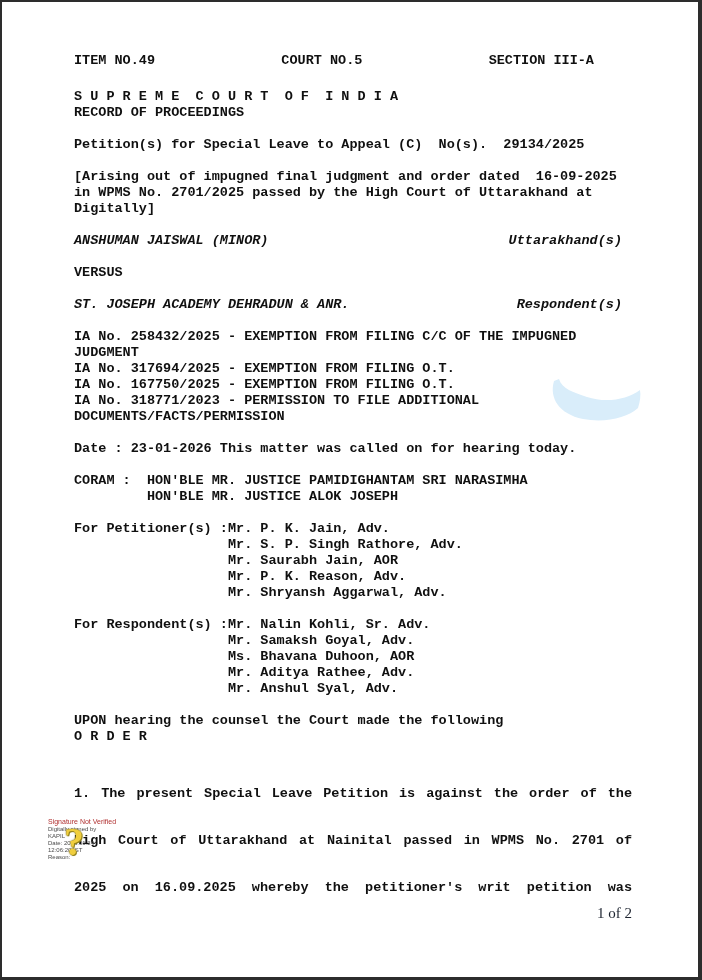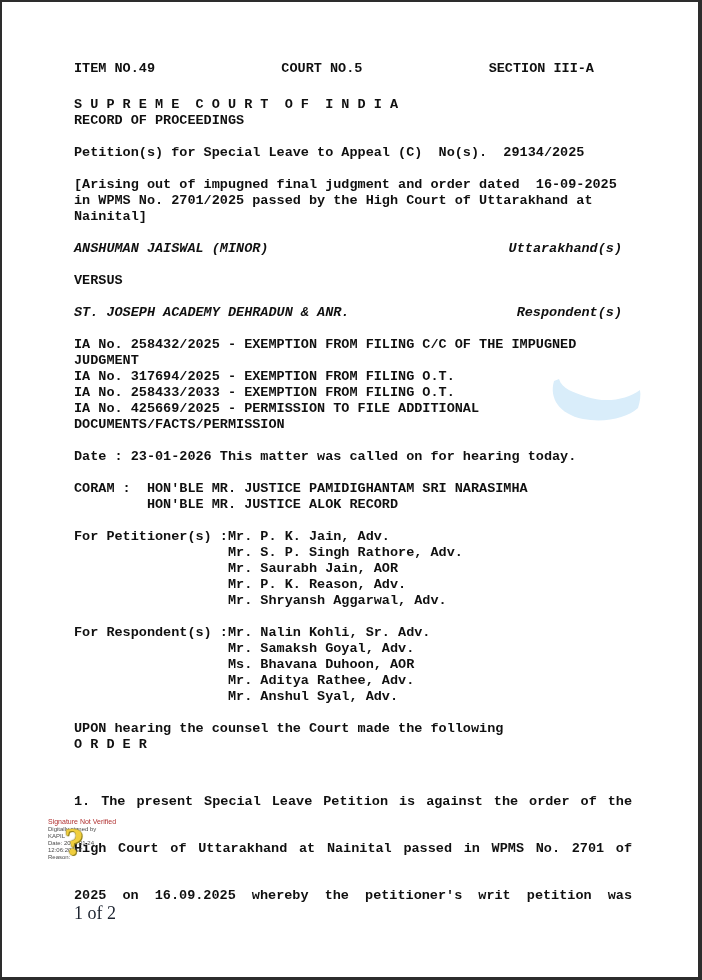--- a/index.html
+++ b/index.html
@@ -19,21 +19,20 @@
     line-height: 16px;
     color: #101010;
     overflow: hidden;
   }
   .content {
     position: absolute;
     left: 72px;
     top: 51px;
     width: 558px;
     z-index: 1;
-    margin-top: 8px;
   }
   .line { white-space: pre; }
   .block { margin-bottom: 16px; }
   .header-row {
     display: flex;
     justify-content: space-between;
     padding-right: 38px;
     margin-bottom: 20px;
   }
   .centered { text-align: left; }
@@ -47,24 +46,24 @@
   .order-para .jline {
     line-height: 47px;
     text-align: justify;
     text-align-last: justify;
   }
   .footer {
     position: absolute;
     top: 903px;
     left: 72px;
     width: 558px;
-    text-align: left;
+    text-align: right;
     font-family: "Liberation Serif", serif;
     font-weight: normal;
-    font-size: 18px;
+    font-size: 15px;
     color: #1d2430;
     z-index: 1;
   }
   
   .highlight-swoosh {
     position: absolute;
     left: 543px;
     top: 376px;
     width: 100px;
     height: 48px;
@@ -127,53 +126,53 @@
       <div class="line centered">RECORD OF PROCEEDINGS</div>
     </div>
 
     <div class="block">
       <div class="line">Petition(s) for Special Leave to Appeal (C)  No(s).  29134/2025</div>
     </div>
 
     <div class="block">
       <div class="line">[Arising out of impugned final judgment and order dated  16-09-2025</div>
       <div class="line">in WPMS No. 2701/2025 passed by the High Court of Uttarakhand at</div>
-      <div class="line">Nainital]</div>
+      <div class="line">Digitally]</div>
     </div>
 
     <div class="block party-row">
       <span class="line">ANSHUMAN JAISWAL (MINOR)</span>
       <span class="line">Uttarakhand(s)</span>
     </div>
 
     <div class="block centered">
       <span class="line">VERSUS</span>
     </div>
 
     <div class="block party-row">
       <span class="line">ST. JOSEPH ACADEMY DEHRADUN &amp; ANR.</span>
       <span class="line">Respondent(s)</span>
     </div>
 
     <div class="block">
       <div class="line">IA No. 258432/2025 - EXEMPTION FROM FILING C/C OF THE IMPUGNED</div>
       <div class="line">JUDGMENT</div>
       <div class="line">IA No. 317694/2025 - EXEMPTION FROM FILING O.T.</div>
-      <div class="line">IA No. 258433/2033 - EXEMPTION FROM FILING O.T.</div>
-      <div class="line">IA No. 425669/2025 - PERMISSION TO FILE ADDITIONAL</div>
+      <div class="line">IA No. 167750/2025 - EXEMPTION FROM FILING O.T.</div>
+      <div class="line">IA No. 318771/2023 - PERMISSION TO FILE ADDITIONAL</div>
       <div class="line">DOCUMENTS/FACTS/PERMISSION</div>
     </div>
 
     <div class="block">
       <div class="line">Date : 23-01-2026 This matter was called on for hearing today.</div>
     </div>
 
     <div class="block">
       <div class="line">CORAM :  HON'BLE MR. JUSTICE PAMIDIGHANTAM SRI NARASIMHA</div>
-      <div class="line">         HON'BLE MR. JUSTICE ALOK RECORD</div>
+      <div class="line">         HON'BLE MR. JUSTICE ALOK JOSEPH</div>
     </div>
 
     <div class="block">
       <div class="line">For Petitioner(s) :Mr. P. K. Jain, Adv.</div>
       <div class="line">                   Mr. S. P. Singh Rathore, Adv.</div>
       <div class="line">                   Mr. Saurabh Jain, AOR</div>
       <div class="line">                   Mr. P. K. Reason, Adv.</div>
       <div class="line">                   Mr. Shryansh Aggarwal, Adv.</div>
     </div>
 

